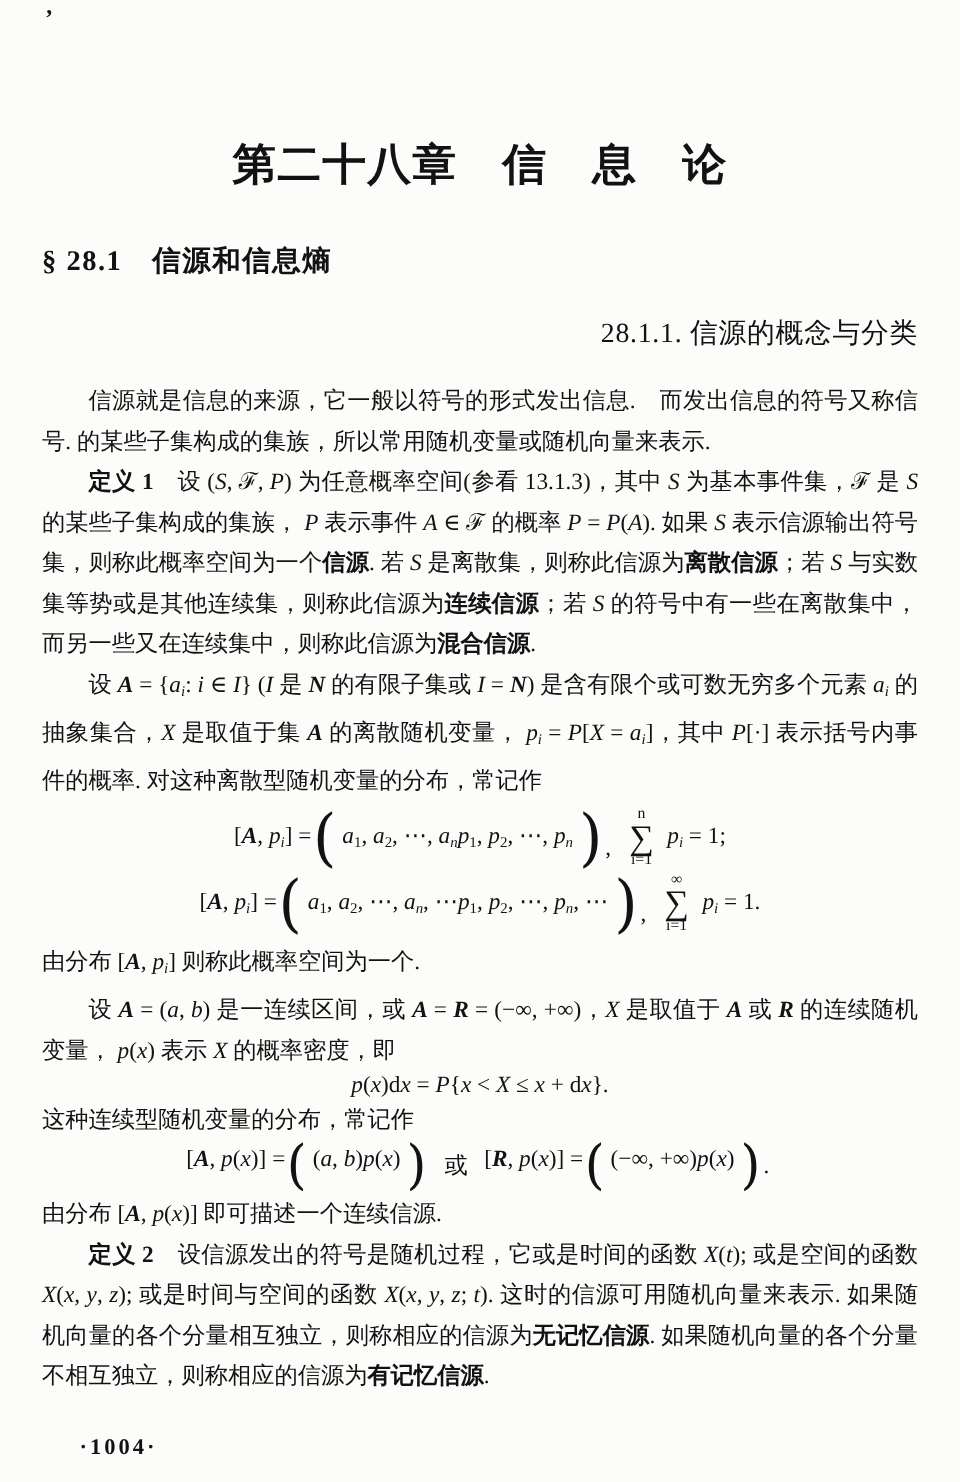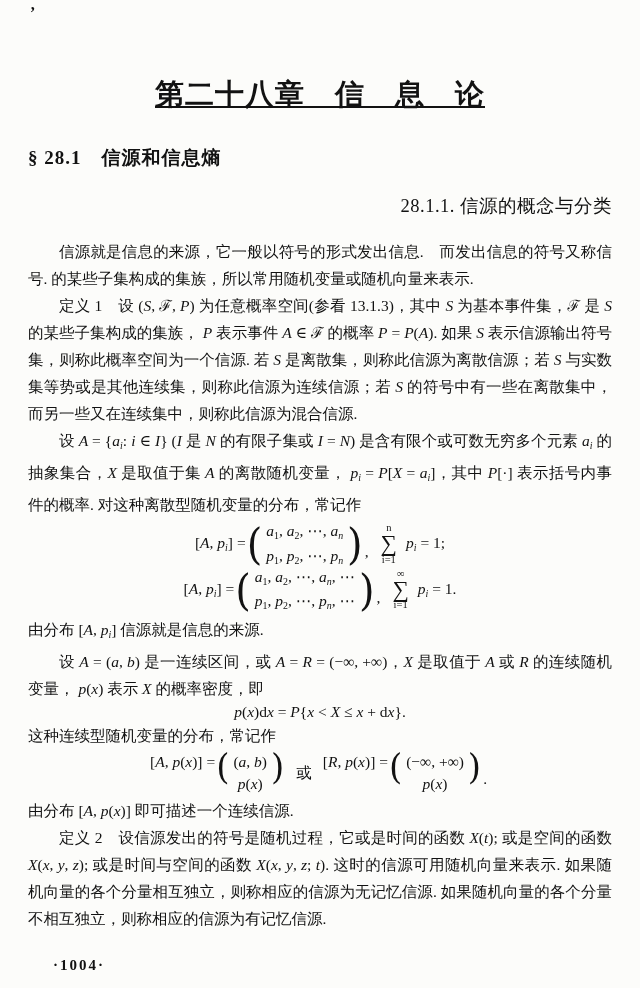--- a/index.html
+++ b/index.html
@@ -17,34 +17,34 @@
   .artifact{position:absolute;left:30px;top:4px;font-size:16px;font-weight:bold;}
   .chapter-title{
     padding-top:78px;text-align:center;
     font-size:29px;font-weight:bold;letter-spacing:1px;line-height:1.15;
   }
   .section-title{margin-top:34px;font-size:19px;font-weight:bold;letter-spacing:1px;}
   .subsection-title{margin-top:22px;font-size:18.5px;letter-spacing:0.5px;}
   .body{margin-top:20px;font-size:15.5px;line-height:27px;text-align:justify;}
   .body p{margin:0;}
   .body p.ind{text-indent:2em;}
-  .b{font-weight:normal;}
+  .b{font-weight:bold;}
   .i{font-style:italic;}
   .s{font-size:64%;vertical-align:-0.3em;}
   
   .formula{
     display:flex;justify-content:center;align-items:center;
     line-height:1.15;text-indent:0;white-space:nowrap;
   }
   .formula.f1{margin:4px 0 2px;}
   .formula.f2{margin:2px 0 4px;}
   .formula.f3{margin:1px 0;}
   .formula.f4{margin:4px 0;}
   .fpart{display:inline-block;}
-  .mrows{display:inline-flex;flex-direction:column;align-items:center;row-gap:5px;padding:0 3px;}
+  .mrows{display:inline-flex;flex-direction:row;align-items:center;row-gap:5px;padding:0 3px;}
   .paren{
     font-size:40px;line-height:0.8;font-weight:normal;
     transform:scaleY(1.05);margin:0 1px;
     font-family:"DejaVu Serif",serif;
   }
   .paren.small{font-size:34px;}
   .comma,.endmark{align-self:flex-end;margin:0 3px 5px 1px;}
   .sum{
     display:inline-flex;flex-direction:column;align-items:center;
     margin:0 9px 0 9px;font-size:10.5px;line-height:1;
@@ -57,21 +57,21 @@
     font-weight:bold;font-size:15px;letter-spacing:2px;
   }
 </style>
 </head>
 <body>
 
 <div class="page">
 
   <span class="artifact">’</span>
 
-  <h1 class="chapter-title" style="margin:0;text-decoration:underline;">第二十八章　信　息　论</h1>
+  <h1 class="chapter-title" style="margin:16px;">第二十八章　信　息　论</h1>
 
   <h2 class="section-title" style="margin-bottom:0;">§ 28.1　信源和信息熵</h2>
 
   <h3 class="subsection-title" style="margin-bottom:0;font-weight:normal;text-align:right;">28.1.1. 信源的概念与分类</h3>
 
   <div class="body">
 
     <p class="ind"><span>信源就是信息的来源，它一般以符号的形式发出信息.　而发出信息的符号又称信号. 的某些子集构成的集族，所以常用随机变量或随机向量来表示.</span></p>
 
     <p class="ind"><span class="b">定义 1　</span><span>设 (</span><span class="i">S</span><span>, ℱ, </span><span class="i">P</span><span>) 为任意概率空间(参看 13.1.3)，其中 </span><span class="i">S</span><span> 为基本事件集，ℱ 是 </span><span class="i">S</span><span> 的某些子集构成的集族， </span><span class="i">P</span><span> 表示事件 </span><span class="i">A</span><span> ∈ ℱ 的概率 </span><span class="i">P</span><span> = </span><span class="i">P</span><span>(</span><span class="i">A</span><span>). 如果 </span><span class="i">S</span><span> 表示信源输出符号集，则称此概率空间为一个</span><span class="b">信源</span><span>. 若 </span><span class="i">S</span><span> 是离散集，则称此信源为</span><span class="b">离散信源</span><span>；若 </span><span class="i">S</span><span> 与实数集等势或是其他连续集，则称此信源为</span><span class="b">连续信源</span><span>；若 </span><span class="i">S</span><span> 的符号中有一些在离散集中，而另一些又在连续集中，则称此信源为</span><span class="b">混合信源</span><span>.</span></p>
@@ -105,21 +105,21 @@
       <span class="paren">)</span>
       <span class="comma">,</span>
       <span class="sum">
         <span class="sum-top">∞</span>
         <span class="sigma">∑</span>
         <span class="sum-bottom">i=1</span>
       </span>
       <span class="fpart"><span class="i">p</span><span class="i s">i</span><span> = 1.</span></span>
     </div>
 
-    <p><span>由分布 [</span><span class="b i">A</span><span>, </span><span class="i">p</span><span class="i s">i</span><span>] 信源就是信息的来源.</span></p>
+    <p><span>由分布 [</span><span class="b i">A</span><span>, </span><span class="i">p</span><span class="i s">i</span><span>] 则称此概率空间为一个.</span></p>
 
     <p class="ind"><span>设 </span><span class="b i">A</span><span> = (</span><span class="i">a</span><span>, </span><span class="i">b</span><span>) 是一连续区间，或 </span><span class="b i">A</span><span> = </span><span class="b i">R</span><span> = (−∞, +∞)，</span><span class="i">X</span><span> 是取值于 </span><span class="b i">A</span><span> 或 </span><span class="b i">R</span><span> 的连续随机变量， </span><span class="i">p</span><span>(</span><span class="i">x</span><span>) 表示 </span><span class="i">X</span><span> 的概率密度，即</span></p>
 
     <div class="formula f3">
       <span class="fpart"><span class="i">p</span><span>(</span><span class="i">x</span><span>)d</span><span class="i">x</span><span> = </span><span class="i">P</span><span>{</span><span class="i">x</span><span> &lt; </span><span class="i">X</span><span> ≤ </span><span class="i">x</span><span> + d</span><span class="i">x</span><span>}.</span></span>
     </div>
 
     <p><span>这种连续型随机变量的分布，常记作</span></p>
 
     <div class="formula f4">

